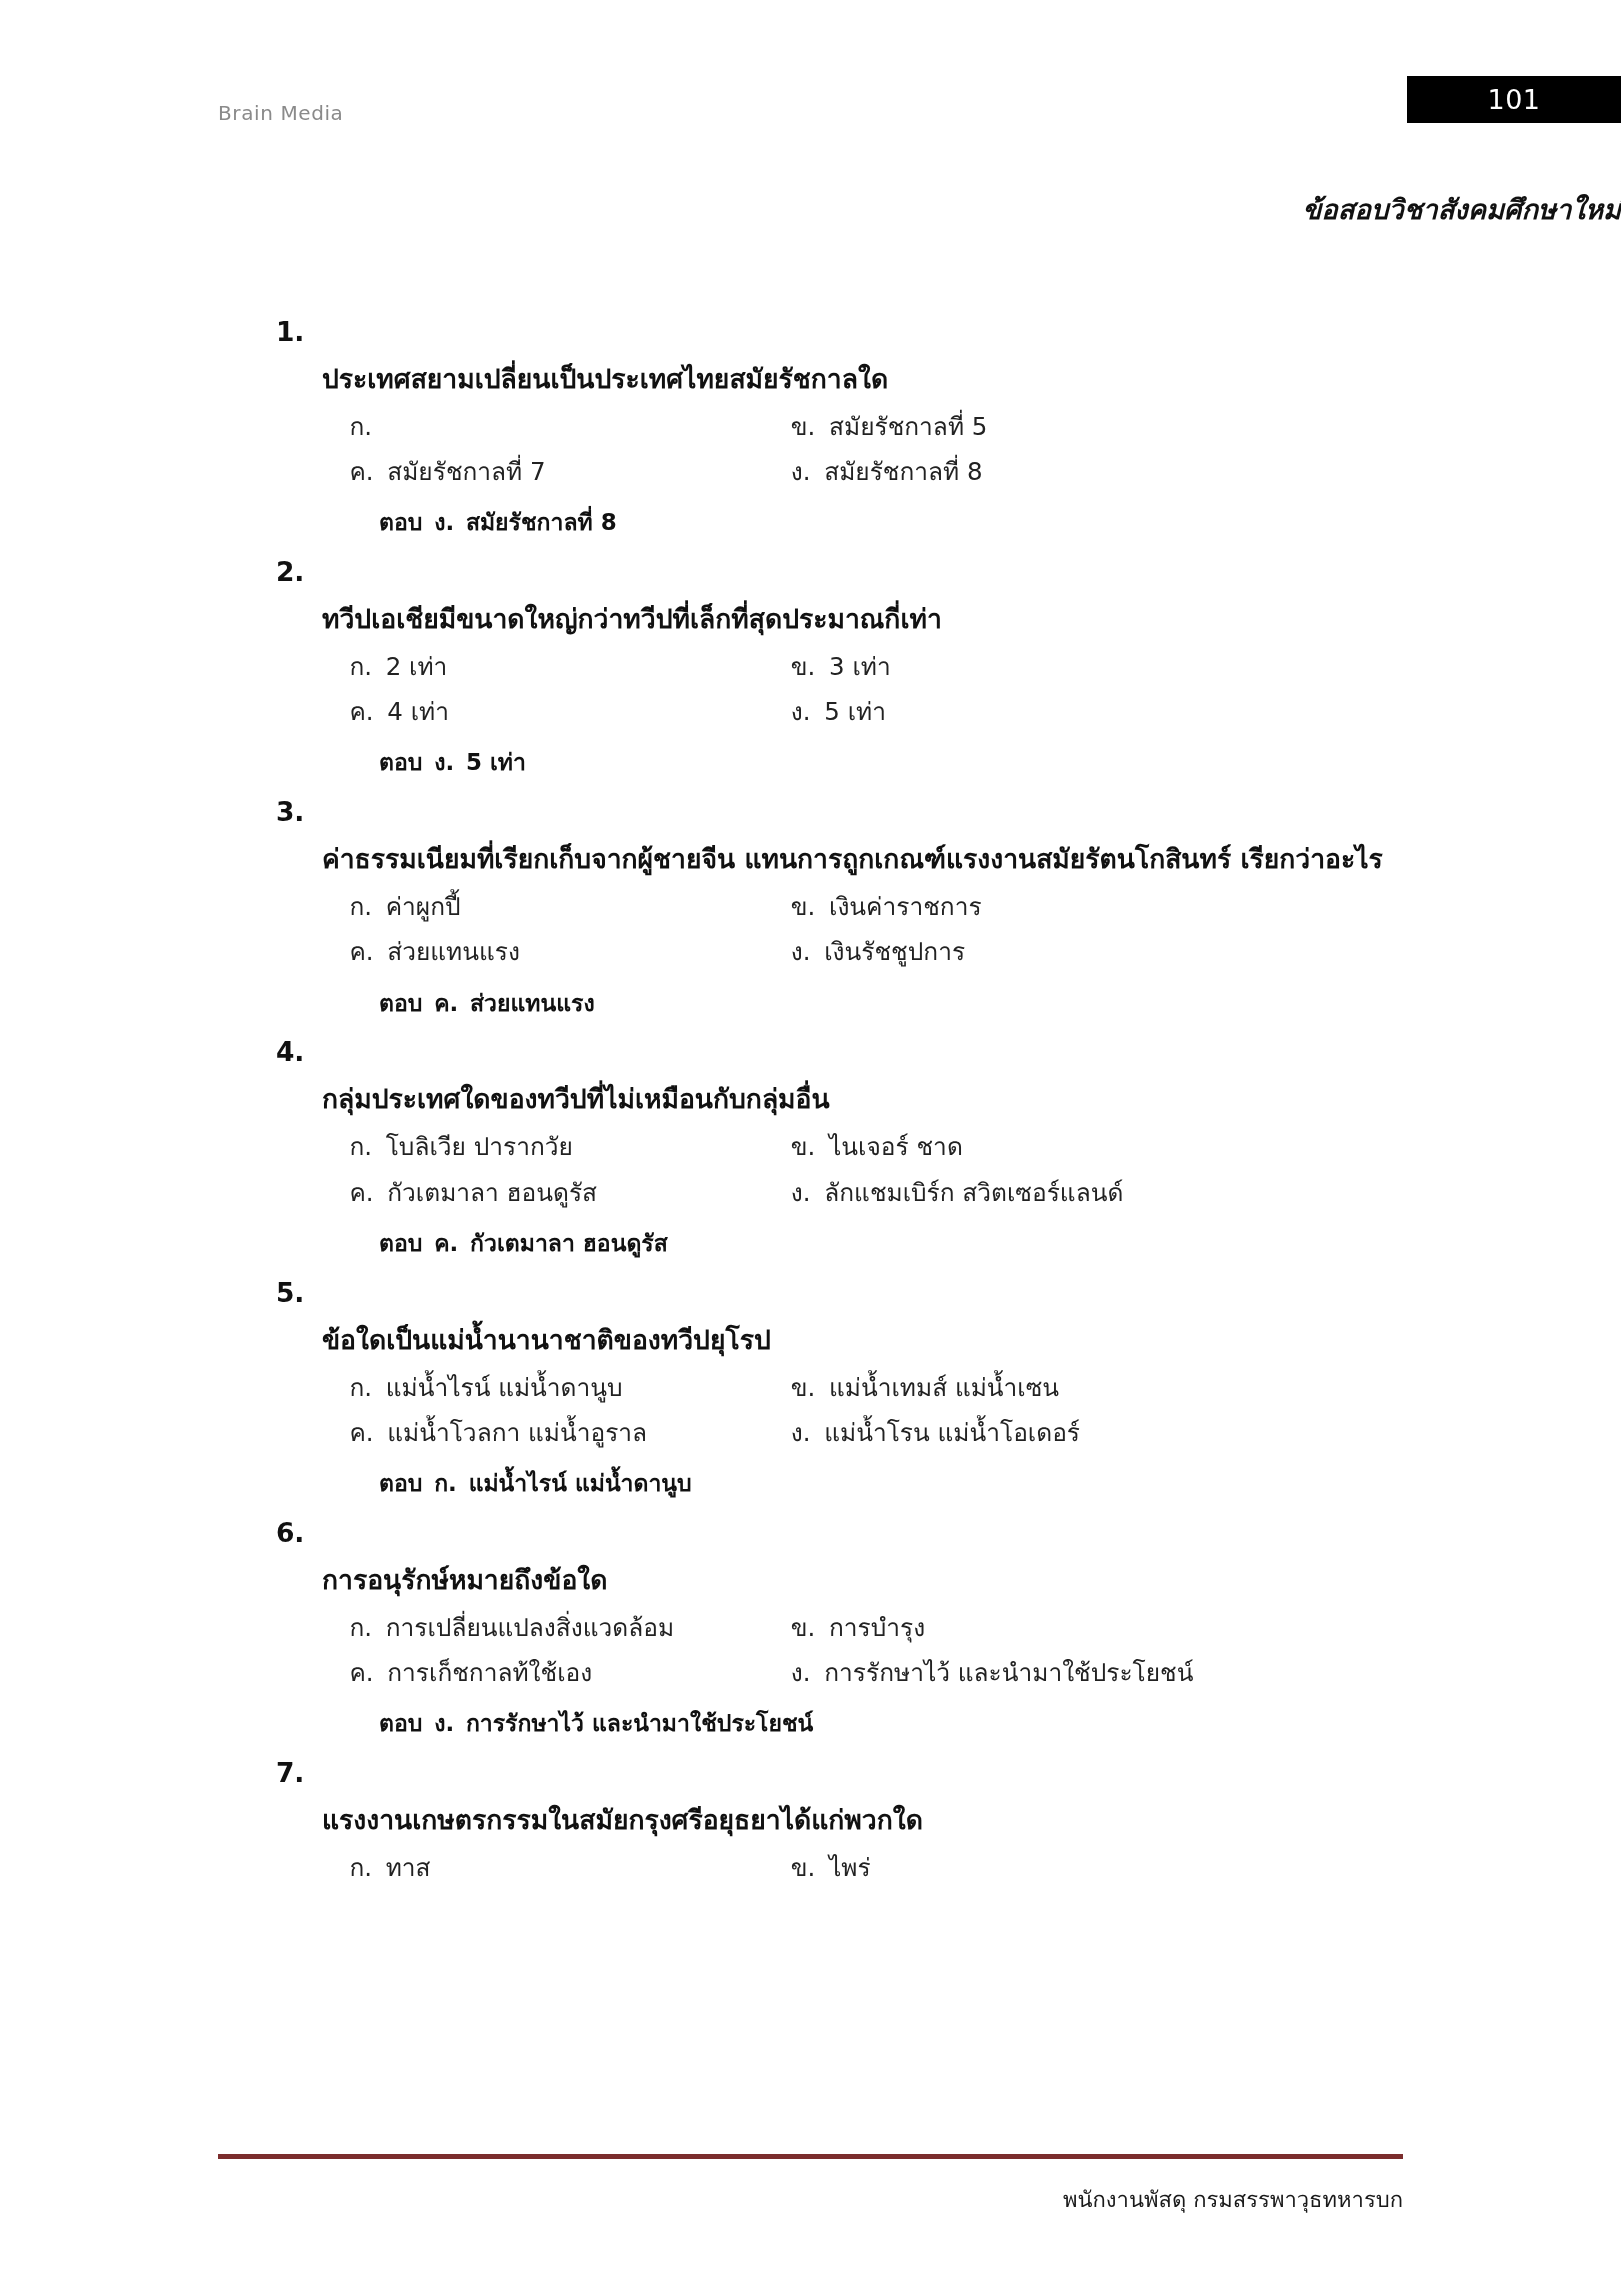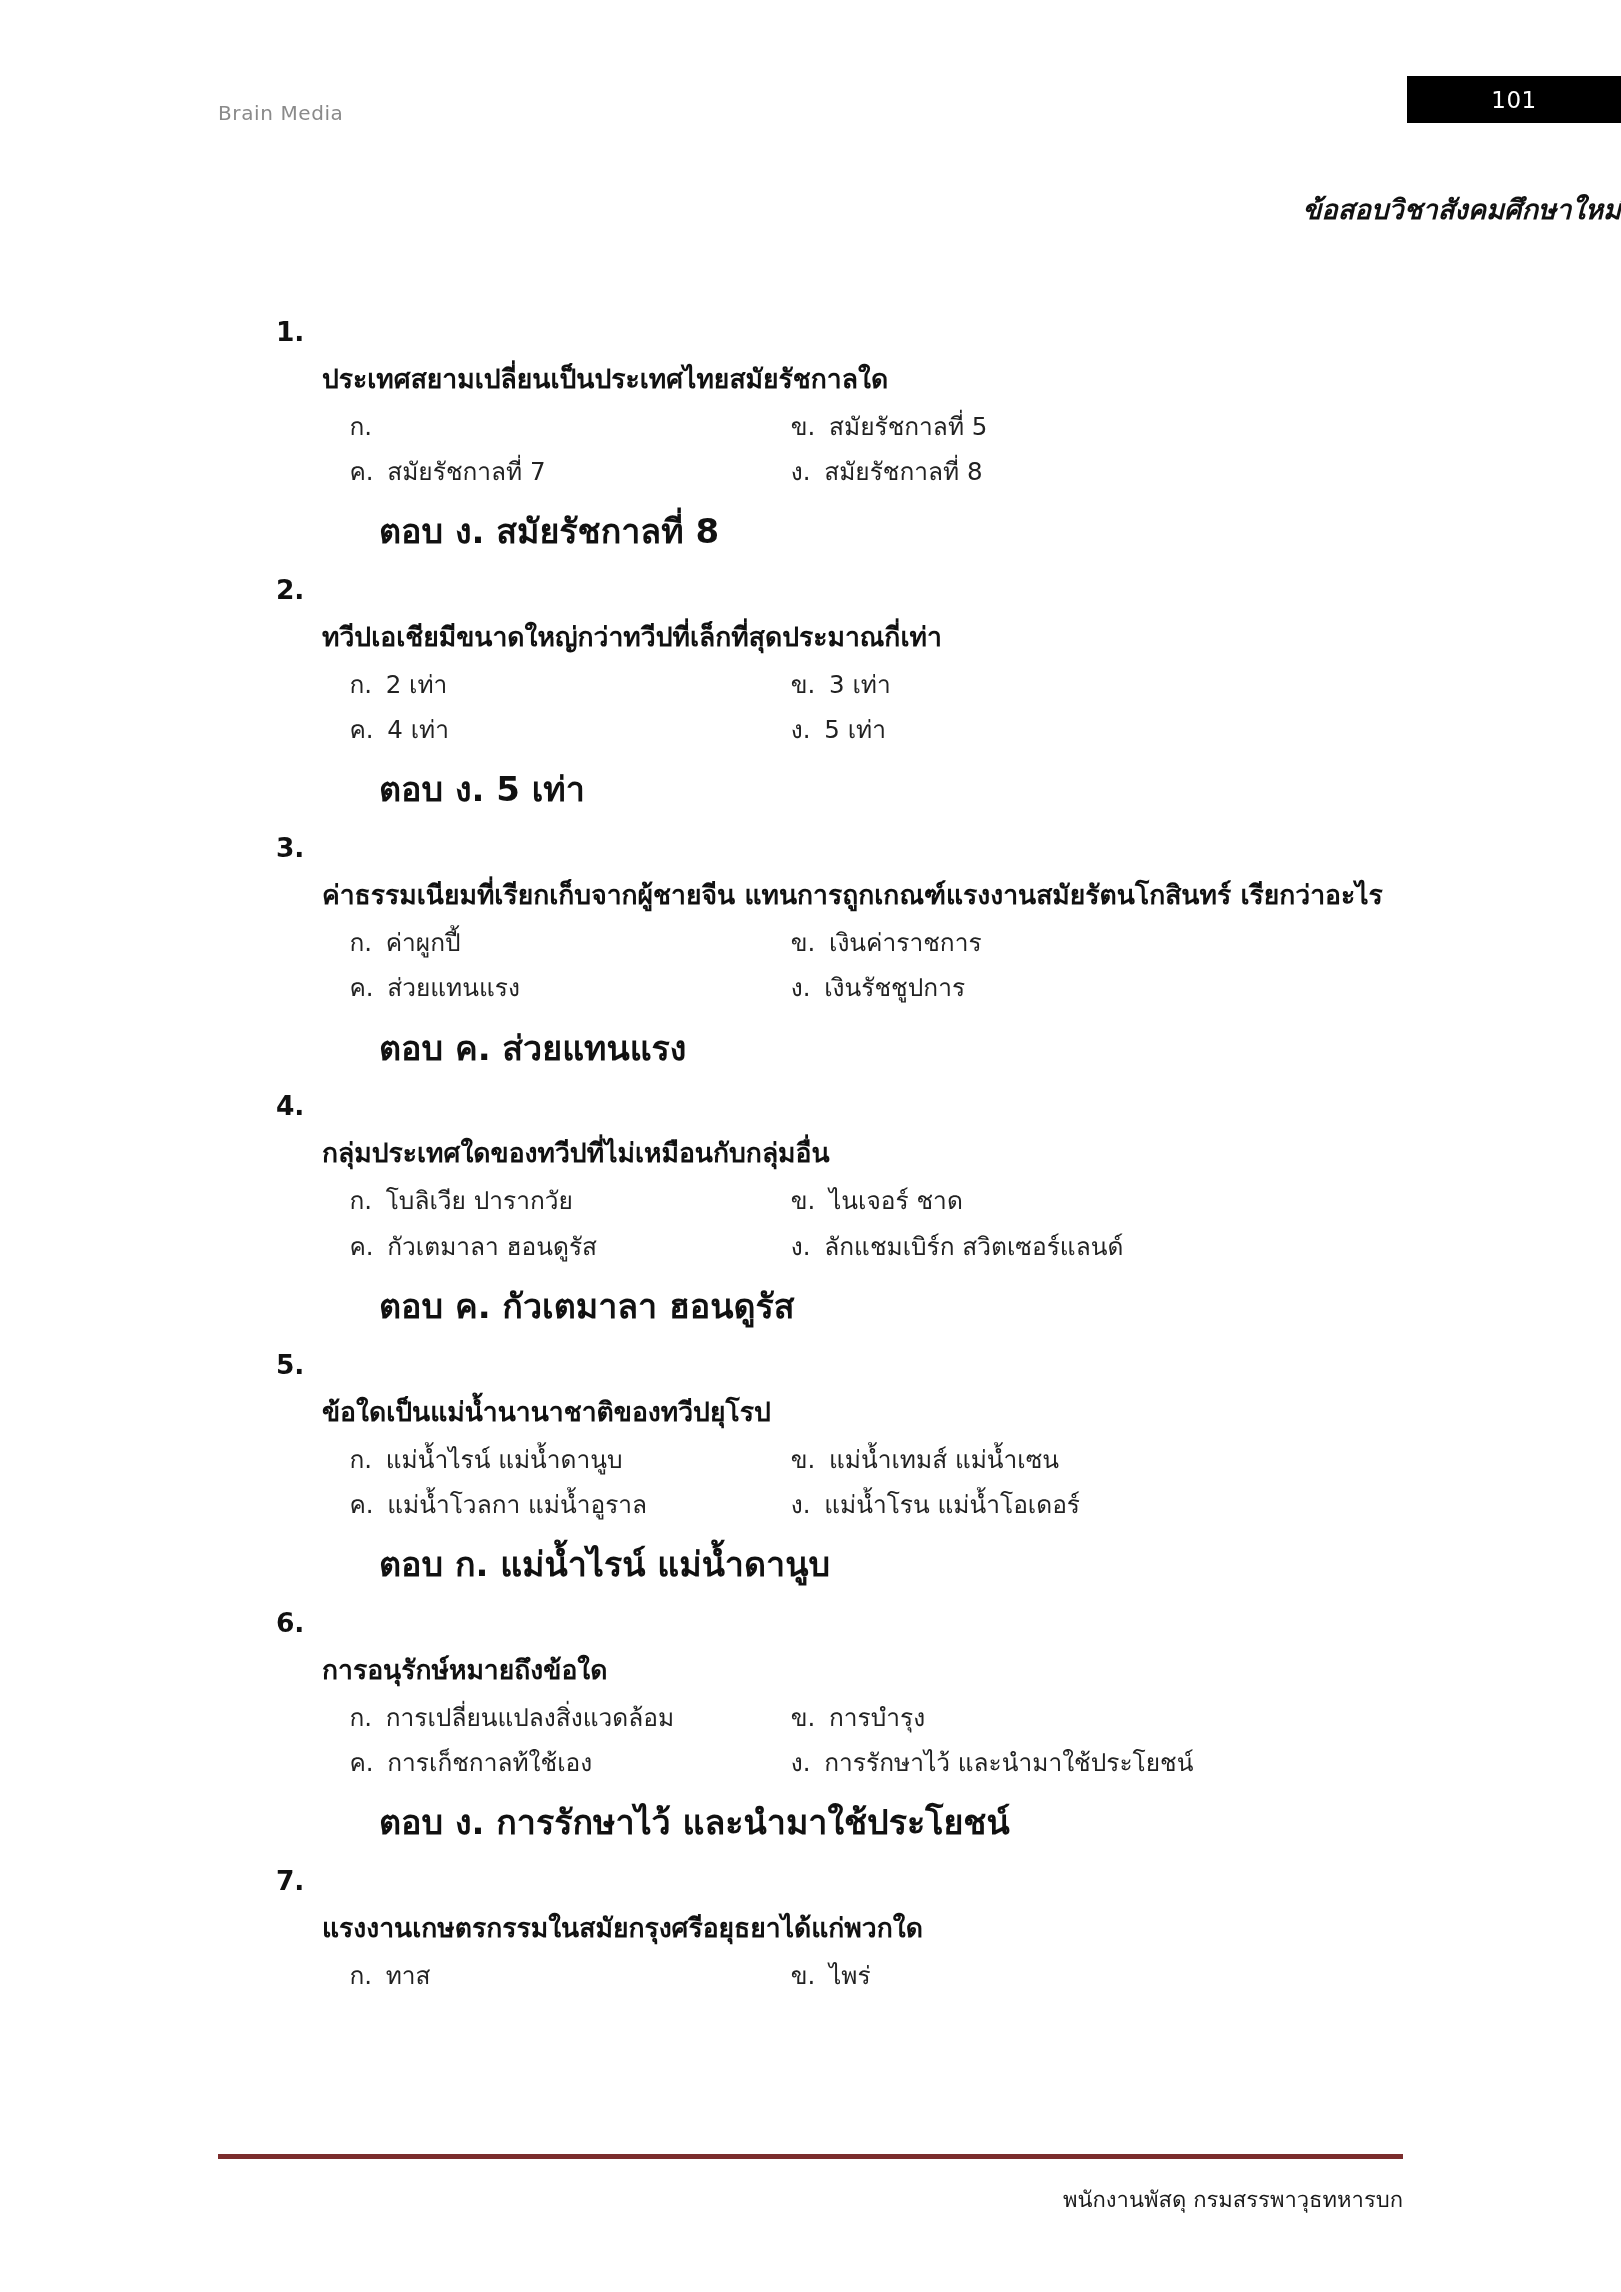--- a/index.html
+++ b/index.html
@@ -38,21 +38,21 @@
     font-family: "DejaVu Sans", "Liberation Sans", sans-serif;
   }
   .page-number-box {
     position: absolute;
     right: 0;
     top: 76px;
     width: 214px;
     height: 47px;
     background: #000000;
     color: #ffffff;
-    font-size: 23px;
+    font-size: 27px;
     display: flex;
     align-items: center;
     justify-content: center;
     letter-spacing: 0.5px;
   }
   
   .doc-title {
     position: absolute;
     top: 188px;
     left: 0;
@@ -109,21 +109,21 @@
     color: #222;
   }
   .choice.col-a { width: 461px; flex: 0 0 461px; padding-left: 27.4px; box-sizing: border-box; }
   .choice.col-b { flex: 1; padding-left: 7.8px; box-sizing: border-box; }
   .choice-label {
     flex: 0 0 auto;
     padding-right: 13.7px;
   }
   .choice-text { flex: 1 1 auto; }
   .answer {
-    font-size: 34px;
+    font-size: 23px;
     font-weight: bold;
     padding-left: 108px;
     margin-top: 13px;
     margin-bottom: 11.8px;
     color: #111;
   }
   .answer .ans-label { padding-right: 11.8px; }
   
   .footer-rule {
     position: absolute;

